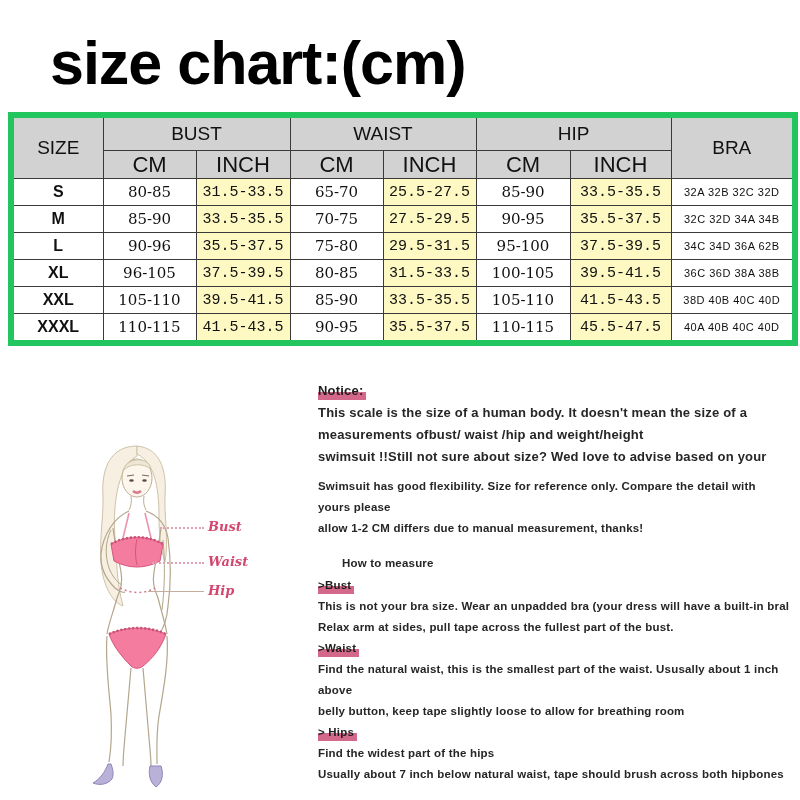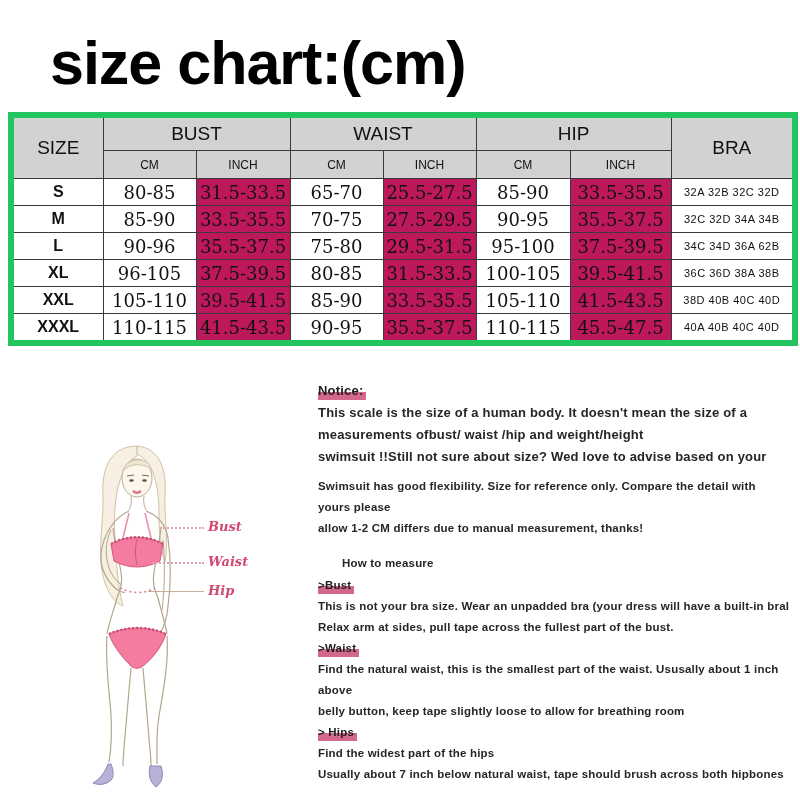--- a/index.html
+++ b/index.html
@@ -12,25 +12,25 @@
 
   
   .size-table{position:absolute;left:8px;top:112px;width:784px;border-collapse:collapse;
               table-layout:fixed;}
   .size-table th,.size-table td{border:1px solid #3a3a3a;text-align:center;padding:0;
               overflow:hidden;white-space:nowrap;}
   .size-table{border:6px solid #22c55e;}
   .size-table thead th{background:#d2d2d2;font-weight:normal;font-size:19px;
               font-family:"Liberation Sans",sans-serif;color:#111;}
   .size-table thead tr:nth-child(1) th{height:32px;}
-  .size-table thead tr:nth-child(2) th{height:27px;font-size:12px;}
-  .size-table tbody td{height:26px;font-family:"DejaVu Serif",serif;font-size:18px;color:#111;}
+  .size-table thead tr:nth-child(2) th{height:27px;font-size:22px;}
+  .size-table tbody td{height:26px;font-family:"DejaVu Serif",serif;font-size:15px;color:#111;}
   .size-table tbody td.c-size{font-family:"Liberation Sans",sans-serif;font-weight:bold;
               font-size:16px;}
-  .size-table tbody td.c-inch{background:#be185d;}
+  .size-table tbody td.c-inch{background:#fef9c3;font-family:Liberation Mono, monospace;}
   .size-table tbody td.c-bra{font-family:"Liberation Sans",sans-serif;font-size:11px;
               letter-spacing:.5px;}
 
   
   .figure-wrap{position:absolute;left:45px;top:438px;width:190px;height:352px;}
   .leader{position:absolute;border-top:2px dotted #dfa3b5;height:0;}
   .leader.solid{border-top:1px solid #c4ae9e;}
   .measure-label{position:absolute;font-family:"DejaVu Serif",serif;font-style:italic;
               font-weight:bold;font-size:13px;color:#d24770;}
 

